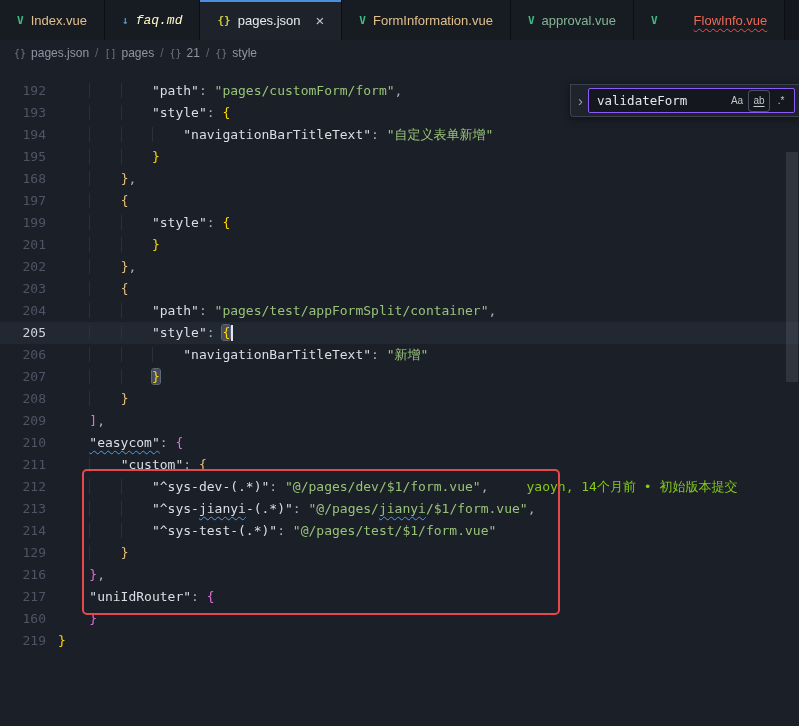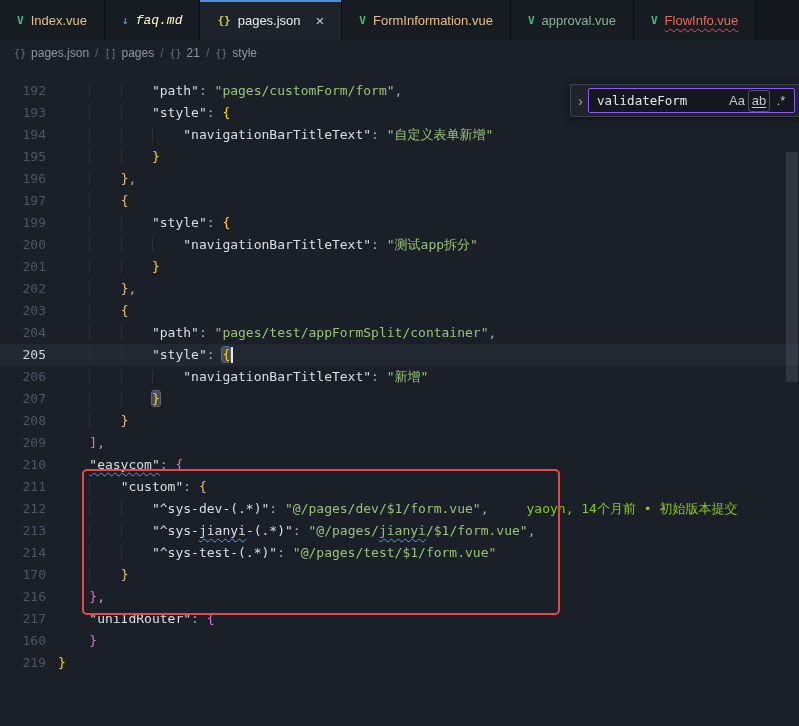--- a/index.html
+++ b/index.html
@@ -87,21 +87,21 @@
     font-family:"Liberation Sans",sans-serif; }
   .find-input {
     flex:1; height:25px; background:#14171d; border:1px solid #8b5cf6;
     border-radius:2px; display:flex; align-items:center; padding:0 3px 0 8px;
     color:#e4e7ec; font-size:12.5px;
   }
   .find-text { flex:1; overflow:hidden; white-space:nowrap; }
   .find-icons { display:flex; align-items:center; }
   .find-icon {
     width:20px; height:20px; display:flex; align-items:center; justify-content:center;
-    color:#c2c7d0; font-size:13px; border-radius:3px; margin-left:2px; cursor:pointer;
+    color:#c2c7d0; font-size:10px; border-radius:3px; margin-left:2px; cursor:pointer;
     font-family:"Liberation Sans",sans-serif;
   }
   .find-icon.word { box-shadow:0 0 0 1px #4a515e; text-decoration:underline; text-underline-offset:2px; }
 
   
   .scrollbar { position:absolute; right:0; top:66px; bottom:0; width:14px; }
   .sb-thumb {
     position:absolute; left:1px; right:1px; top:20px; height:230px;
     background:rgba(121,128,140,0.22);
   }
@@ -128,21 +128,21 @@
       <div class="tab">
         <span class="tab-icon" style="color: rgb(66, 185, 131);">V</span>
         <span class="tab-label" style="color: rgb(226, 192, 141);">FormInformation.vue</span>
       </div>
       <div class="tab">
         <span class="tab-icon" style="color: rgb(66, 185, 131);">V</span>
         <span class="tab-label" style="color: rgb(131, 182, 148);">approval.vue</span>
       </div>
       <div class="tab">
         <span class="tab-icon" style="color: rgb(66, 185, 131);">V</span>
-        <span class="tab-label err-squiggle" style="color: rgb(236, 106, 86);">FlowInfo.vue</span>
+        <span class="tab-label err-squiggle" style="color: rgb(236, 106, 86); margin-left: 29px;">FlowInfo.vue</span>
       </div>
     </div>
 
   <div class="breadcrumbs">
       <span class="bc-item">
         <span class="bc-icon">{}</span>
         <span>pages.json</span>
       </span>
       <span class="bc-sep">/</span>
       <span class="bc-item">
@@ -160,39 +160,38 @@
         <span>style</span>
       </span>
     </div>
 
   <div class="editor">
     <div class="lines">
         <div class="row"><span class="num">192</span><span class="code"><span class="iu">    </span><span class="iu g">    </span><span class="iu g">    </span><span class="c-key">"path"</span><span class="c-pun">: </span><span class="c-str">"pages/customForm/form"</span><span class="c-pun">,</span></span></div>
         <div class="row"><span class="num">193</span><span class="code"><span class="iu">    </span><span class="iu g">    </span><span class="iu g">    </span><span class="c-key">"style"</span><span class="c-pun">: </span><span class="c-b1">{</span></span></div>
         <div class="row"><span class="num">194</span><span class="code"><span class="iu">    </span><span class="iu g">    </span><span class="iu g">    </span><span class="iu g">    </span><span class="c-key">"navigationBarTitleText"</span><span class="c-pun">: </span><span class="c-str">"自定义表单新增"</span></span></div>
         <div class="row"><span class="num">195</span><span class="code"><span class="iu">    </span><span class="iu g">    </span><span class="iu g">    </span><span class="c-b1">}</span></span></div>
-        <div class="row"><span class="num">196</span><span class="code"><span class="iu">    </span><span class="iu g">    </span><span class="c-b3">}</span><span class="c-pun">,</span></span></div>
+        <div class="row"><span class="num">168</span><span class="code"><span class="iu">    </span><span class="iu g">    </span><span class="c-b3">}</span><span class="c-pun">,</span></span></div>
         <div class="row"><span class="num">197</span><span class="code"><span class="iu">    </span><span class="iu g">    </span><span class="c-b3">{</span></span></div>
         <div class="row"><span class="num">199</span><span class="code"><span class="iu">    </span><span class="iu g">    </span><span class="iu g">    </span><span class="c-key">"style"</span><span class="c-pun">: </span><span class="c-b1">{</span></span></div>
-        <div class="row"><span class="num">200</span><span class="code"><span class="iu">    </span><span class="iu g">    </span><span class="iu g">    </span><span class="iu g">    </span><span class="c-key">"navigationBarTitleText"</span><span class="c-pun">: </span><span class="c-str">"测试app拆分"</span></span></div>
         <div class="row"><span class="num">201</span><span class="code"><span class="iu">    </span><span class="iu g">    </span><span class="iu g">    </span><span class="c-b1">}</span></span></div>
         <div class="row"><span class="num">202</span><span class="code"><span class="iu">    </span><span class="iu g">    </span><span class="c-b3">}</span><span class="c-pun">,</span></span></div>
         <div class="row"><span class="num">203</span><span class="code"><span class="iu">    </span><span class="iu g">    </span><span class="c-b3">{</span></span></div>
         <div class="row"><span class="num">204</span><span class="code"><span class="iu">    </span><span class="iu g">    </span><span class="iu g">    </span><span class="c-key">"path"</span><span class="c-pun">: </span><span class="c-str">"pages/test/appFormSplit/container"</span><span class="c-pun">,</span></span></div>
         <div class="row current"><span class="num active">205</span><span class="code"><span class="iu">    </span><span class="iu g">    </span><span class="iu g">    </span><span class="c-key">"style"</span><span class="c-pun">: </span><span class="c-b1 box">{</span><span class="cursor"></span></span></div>
         <div class="row"><span class="num">206</span><span class="code"><span class="iu">    </span><span class="iu g">    </span><span class="iu g">    </span><span class="iu g">    </span><span class="c-key">"navigationBarTitleText"</span><span class="c-pun">: </span><span class="c-str">"新增"</span></span></div>
         <div class="row"><span class="num">207</span><span class="code"><span class="iu">    </span><span class="iu g">    </span><span class="iu g">    </span><span class="c-b1 box">}</span></span></div>
         <div class="row"><span class="num">208</span><span class="code"><span class="iu">    </span><span class="iu g">    </span><span class="c-b3">}</span></span></div>
         <div class="row"><span class="num">209</span><span class="code"><span class="iu">    </span><span class="c-b2">]</span><span class="c-pun">,</span></span></div>
         <div class="row"><span class="num">210</span><span class="code"><span class="iu">    </span><span class="c-key sq">"easycom"</span><span class="c-pun">: </span><span class="c-b2">{</span></span></div>
         <div class="row"><span class="num">211</span><span class="code"><span class="iu">    </span><span class="iu g">    </span><span class="c-key">"custom"</span><span class="c-pun">: </span><span class="c-b3">{</span></span></div>
         <div class="row"><span class="num">212</span><span class="code"><span class="iu">    </span><span class="iu g">    </span><span class="iu g">    </span><span class="c-key">"^sys-dev-(.*)"</span><span class="c-pun">: </span><span class="c-str">"@/pages/dev/$1/form.vue"</span><span class="c-pun">,</span><span class="blame">yaoyn, 14个月前 • 初始版本提交</span></span></div>
         <div class="row"><span class="num">213</span><span class="code"><span class="iu">    </span><span class="iu g">    </span><span class="iu g">    </span><span class="c-key">"^sys-</span><span class="c-key sq">jianyi</span><span class="c-key">-(.*)"</span><span class="c-pun">: </span><span class="c-str">"@/pages/</span><span class="c-str sq">jianyi</span><span class="c-str">/$1/form.vue"</span><span class="c-pun">,</span></span></div>
         <div class="row"><span class="num">214</span><span class="code"><span class="iu">    </span><span class="iu g">    </span><span class="iu g">    </span><span class="c-key">"^sys-test-(.*)"</span><span class="c-pun">: </span><span class="c-str">"@/pages/test/$1/form.vue"</span></span></div>
-        <div class="row"><span class="num">170</span><span class="code"><span class="iu">    </span><span class="iu g">    </span><span class="c-b3">}</span></span></div>
+        <div class="row"><span class="num">129</span><span class="code"><span class="iu">    </span><span class="iu g">    </span><span class="c-b3">}</span></span></div>
         <div class="row"><span class="num">216</span><span class="code"><span class="iu">    </span><span class="c-b2">}</span><span class="c-pun">,</span></span></div>
         <div class="row"><span class="num">217</span><span class="code"><span class="iu">    </span><span class="c-key">"uniIdRouter"</span><span class="c-pun">: </span><span class="c-b2">{</span></span></div>
         <div class="row"><span class="num">160</span><span class="code"><span class="iu">    </span><span class="c-b2">}</span></span></div>
         <div class="row"><span class="num">219</span><span class="code"><span class="c-b1">}</span></span></div>
       </div>
     <div class="scrollbar">
       <div class="sb-thumb"></div>
     </div>
   </div>
 

